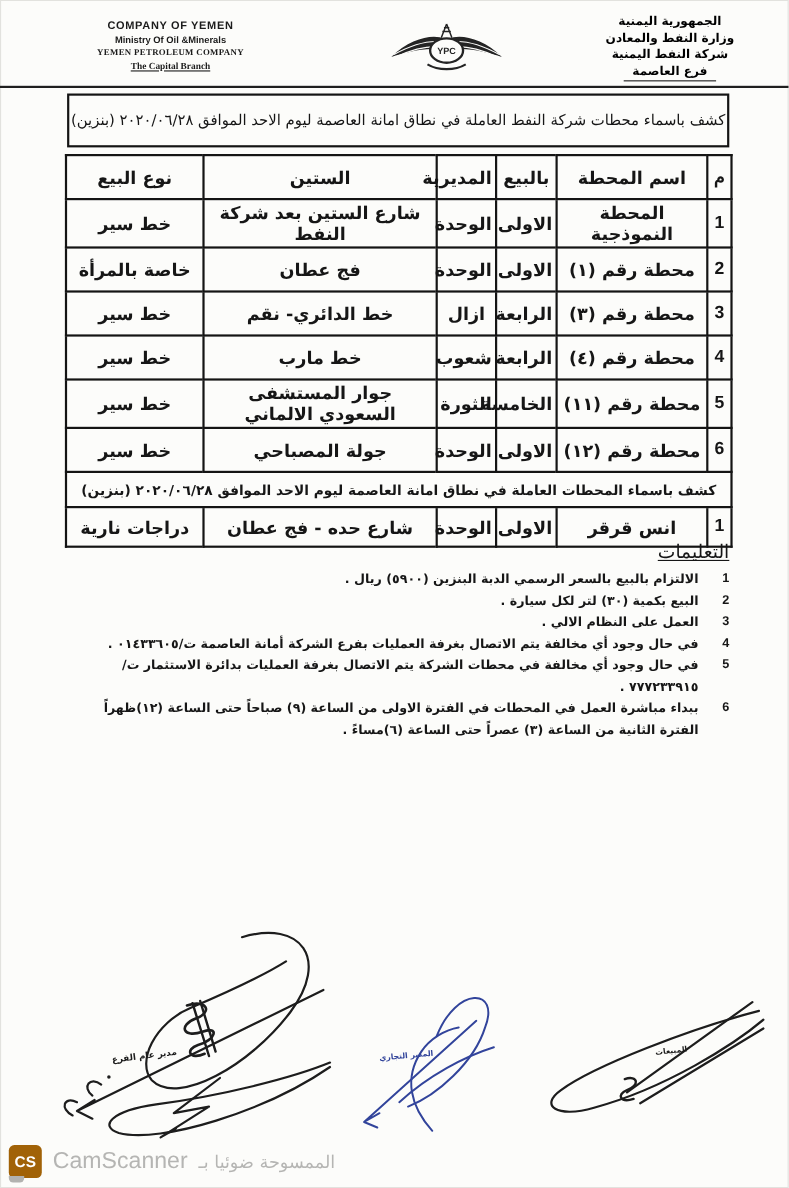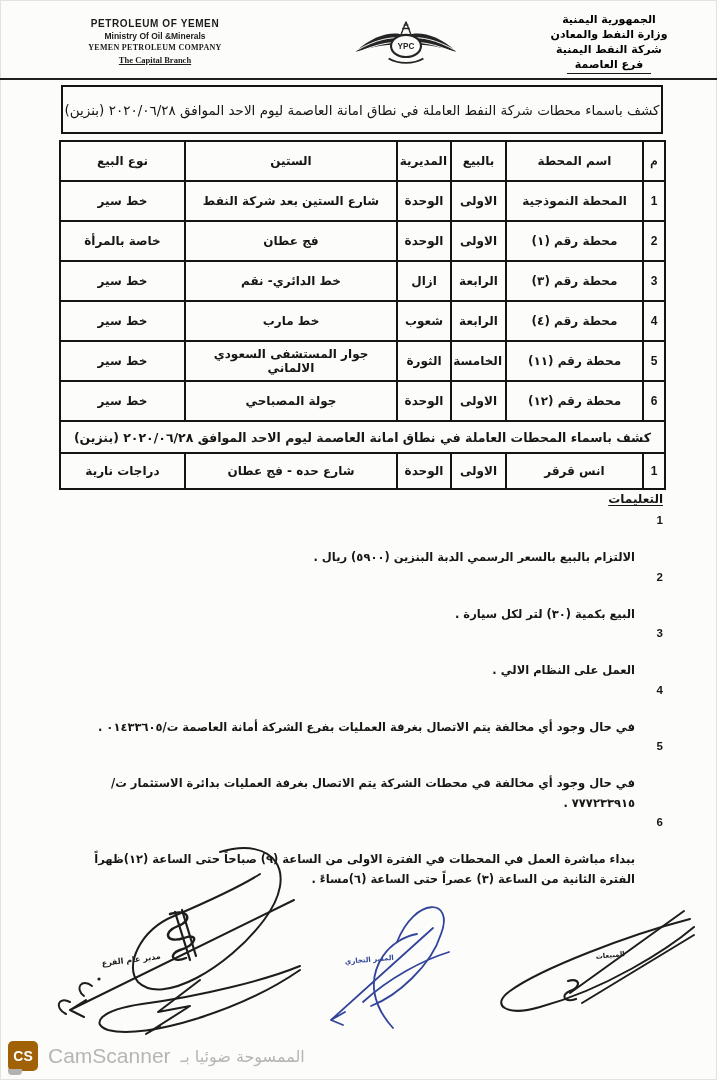--- a/index.html
+++ b/index.html
@@ -34,37 +34,37 @@
     direction:rtl; font-weight:normal; font-size:13.5px;
   }
 
   
   table.stations {
     position:absolute; left:59px; top:140px; width:605px;
     border-collapse:collapse; direction:rtl; table-layout:fixed;
   }
   table.stations th, table.stations td {
     border:2px solid #141414; text-align:center; vertical-align:middle;
-    font-weight:bold; font-size:12px; padding:2px 3px;
+    font-weight:bold; font-size:16px; padding:2px 3px;
   }
   table.stations thead th { height:40px; }
   table.stations td { height:40px; }
   tr.section-title-row td { height:32px; font-size:12.5px; }
   tr.second-row td { height:36px; }
   td.num-cell, th.num-col { font-family:"Liberation Sans", sans-serif; }
 
   
   .instructions { position:absolute; right:54px; top:492px; width:614px;
                   direction:rtl; text-align:right; }
-  .inst-heading { font-weight:bold; font-size:12px; text-decoration:underline;
+  .inst-heading { font-weight:normal; font-size:17px; text-decoration:underline;
                   text-underline-offset:2px; margin-bottom:5px; }
   .inst-item { display:flex; direction:rtl; font-weight:bold; font-size:11.5px;
                line-height:19.5px; }
   .inst-num { width:28px; flex:0 0 28px; font-family:"Liberation Sans", sans-serif; }
-  .inst-text { flex:1;margin-top:37px; }
+  .inst-text { flex:1; }
 
   
   .sig { position:absolute; }
   .sig svg path { fill:none; stroke-linecap:round; stroke-linejoin:round; }
   .sig-black path { stroke:#1d1d1d; }
   .sig-blue path { stroke:#32449b; }
   .sig text { font-family:"DejaVu Sans", sans-serif; font-weight:bold; }
 
   
   .footer { position:absolute; left:8px; top:1038px; height:36px;
@@ -77,21 +77,21 @@
                      background:#b2b2b0; border-radius:0 0 4px 4px; }
   .footer .brand { font-size:21px; font-family:"Liberation Sans", sans-serif; }
   .footer .ar { font-size:16px; direction:rtl; }
 </style>
 </head>
 <body>
 
 <div class="page">
 
   <div class="hdr-left">
-    <div class="l1">PETROLEUM OF YEMEN</div>
+    <div class="l1">COMPANY OF YEMEN</div>
     <div class="l2">Ministry Of Oil &amp;Minerals</div>
     <div class="l3">YEMEN PETROLEUM COMPANY</div>
     <div class="l4">The Capital Branch</div>
   </div>
 
   <div class="hdr-logo">
     <svg viewBox="0 0 120 56" width="116" height="56">
       <path d="M8 36 C26 18 48 14 58 19 L58 30 C42 26 22 32 8 36 Z" fill="#242424"></path>
       <path d="M112 36 C94 18 72 14 62 19 L62 30 C78 26 98 32 112 36 Z" fill="#242424"></path>
       <path d="M10 34 C28 24 44 20 57 22 M12 36 C30 28 46 25 57 27" stroke="#fcfcfa" stroke-width="1" fill="none"></path>

